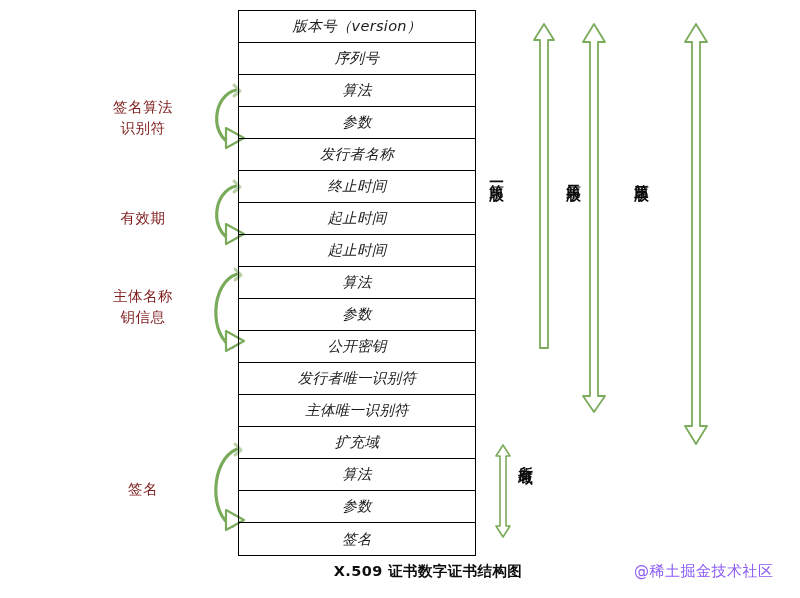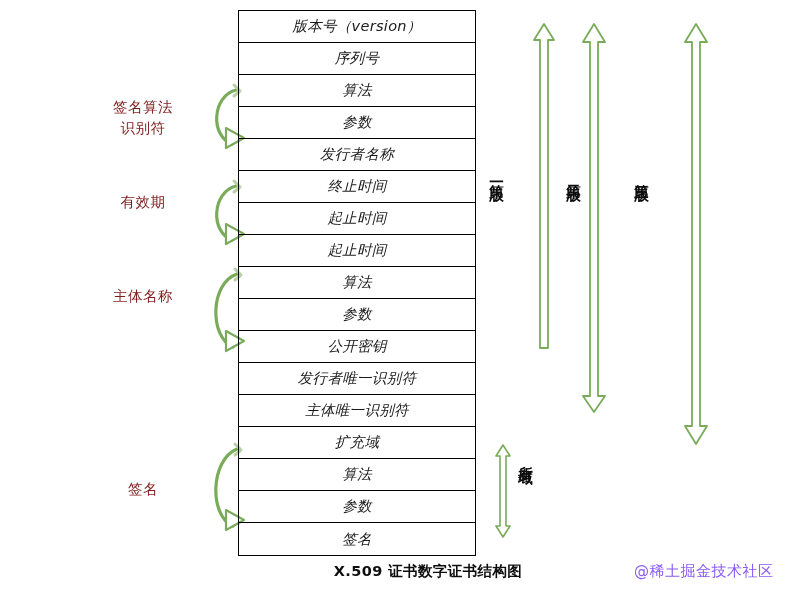--- a/index.html
+++ b/index.html
@@ -105,26 +105,27 @@
 </head>
 <body>
 
 <div id="canvas">
 
   <div class="group-label" style="left:88px; top:97px; width:110px;">
     <div>签名算法</div>
     <div>识别符</div>
   </div>
 
-  <div class="group-label" style="left:88px; top:192px; width:110px;">
+  <div class="group-label" style="left:88px; top:208px; width:110px;">
     <div>有效期</div>
   </div>
 
   <div class="group-label" style="left:88px; top:286px; width:110px;">
     <div>主体名称</div>
+    <div>钥信息</div>
   </div>
 
   <div class="group-label" style="left:88px; top:479px; width:110px;">
     <div>签名</div>
   </div>
 
   <svg class="brace" style="left:206px; top:82px;" width="42" height="70" viewBox="0 0 42 70">
     <path d="M30 8 C 6 14, 4 54, 26 62" fill="none" stroke="#7aab5a" stroke-width="3.2" stroke-linecap="round"></path>
     <path d="M22 52 L 40 62 L 22 72 Z" fill="#ffffff" stroke="#7aab5a" stroke-width="2.2" stroke-linejoin="round" transform="translate(-2,-6)"></path>
     <path d="M28 3 L 34 9 L 28 14" fill="none" stroke="#b9cfa6" stroke-width="3" stroke-linecap="round" stroke-linejoin="round"></path>

